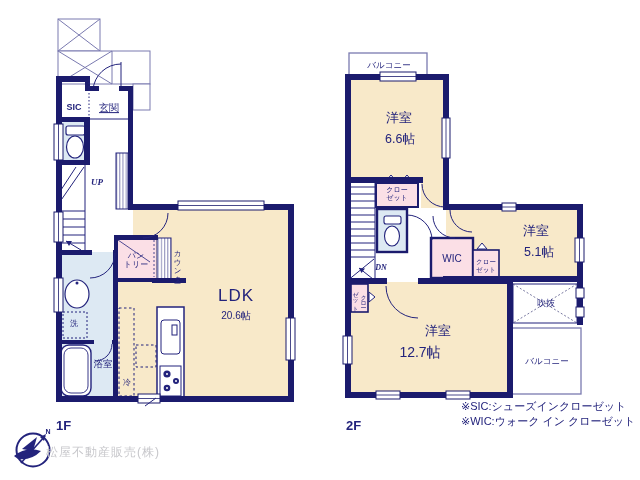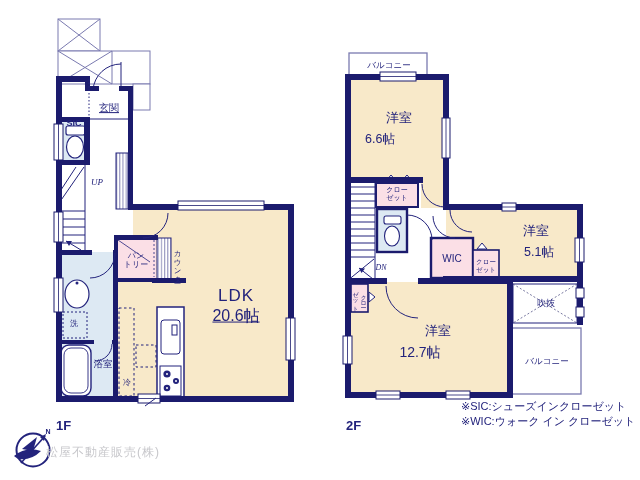--- a/index.html
+++ b/index.html
@@ -2,21 +2,21 @@
 <html><head>
 <meta charset="utf-8">
 <style>
   html,body{margin:0;padding:0;background:#ffffff;}
   #stage{position:relative;width:640px;height:480px;background:#ffffff;overflow:hidden;
          font-family:"Liberation Sans","DejaVu Sans",sans-serif;}
   #plan-svg{position:absolute;left:0;top:0;}
   .lbl{position:absolute;transform:translate(-50%,-50%);color:#23237c;white-space:pre-line;
        text-align:center;line-height:1.18;font-family:"Liberation Sans","DejaVu Sans",sans-serif;} 
   .vlab{writing-mode:vertical-rl;text-orientation:upright;transform:translate(-50%,-50%);line-height:1.35;}
-  .ital{font-style:italic;font-family:"Liberation Serif","DejaVu Serif",serif;font-weight:normal;}
+  .ital{font-style:italic;font-family:"Liberation Serif","DejaVu Serif",serif;font-weight:bold;}
   .company{position:absolute;color:#c7c7cb;font-weight:500;letter-spacing:1px;}
   .note{position:absolute;color:#23237c;font-weight:500;}
   .floorlab{position:absolute;color:#23237c;font-weight:600;margin-top:16px;}
 </style>
 </head>
 <body>
 
 <div id="stage">
 
 <svg id="plan-svg" width="640" height="480" viewBox="0 0 640 480">
@@ -257,36 +257,36 @@
     <circle cx="33" cy="450" r="16.5" fill="none" stroke="#23237c" stroke-width="2"></circle>
     <path d="M 14 456 Q 26 446 41 451 Q 31 461 18 459 Z" fill="#23237c"></path>
     <path d="M 22 449 L 37 437 L 33 451 Z" fill="#23237c"></path>
     <line x1="21" y1="463" x2="45" y2="436" stroke="#23237c" stroke-width="1.6"></line>
     <polygon points="46,434 40,437 44,441" fill="#23237c"></polygon>
   </g>
 </svg>
 
 <div>
 
-  <div class="lbl" style="left:74px;top:107px;font-size:9px;font-weight:600;margin-top:16px;">SIC</div>
+  <div class="lbl" style="left:74px;top:107px;font-size:9px;font-weight:600;">SIC</div>
   <div class="lbl" style="left:109px;top:108px;font-size:10px;text-decoration:underline;">玄関</div>
   <div class="lbl ital" style="left:97px;top:182px;font-size:9px;">UP</div>
   <div class="lbl vlab" style="left:177px;top:262px;font-size:7.5px;">カウンター</div>
   <div class="lbl" style="left:136px;top:260px;font-size:8px;">パン
 トリー</div>
   <div class="lbl" style="left:236px;top:296px;font-size:17px;letter-spacing:1px;">LDK</div>
-  <div class="lbl" style="left:236px;top:316px;font-size:16px;text-decoration:underline;">20.6帖</div>
+  <div class="lbl" style="left:236px;top:316px;font-size:10px;">20.6帖</div>
   <div class="lbl" style="left:74px;top:324px;font-size:8px;">洗</div>
   <div class="lbl" style="left:103px;top:364px;font-size:9.5px;">浴室</div>
   <div class="lbl" style="left:127px;top:383px;font-size:8px;">冷</div>
   <div class="floorlab" style="left:56px;top:402px;font-size:13px;">1F</div>
 
   <div class="lbl" style="left:389px;top:65px;font-size:8.5px;">バルコニー</div>
   <div class="lbl" style="left:399px;top:118px;font-size:13px;">洋室</div>
-  <div class="lbl" style="left:380px;top:139px;font-size:12.5px;">6.6帖</div>
+  <div class="lbl" style="left:400px;top:139px;font-size:12.5px;">6.6帖</div>
   <div class="lbl" style="left:397px;top:194px;font-size:7px;">クロー
 ゼット</div>
   <div class="lbl ital" style="left:381px;top:268px;font-size:8px;">DN</div>
   <div class="lbl" style="left:452px;top:259px;font-size:10px;">WIC</div>
   <div class="lbl" style="left:486px;top:266px;font-size:6.5px;">クロー
 ゼット</div>
   <div class="lbl" style="left:536px;top:231px;font-size:13px;">洋室</div>
   <div class="lbl" style="left:539px;top:252px;font-size:12.5px;">5.1帖</div>
   <div class="lbl" style="left:546px;top:303px;font-size:9px;">吹抜</div>
   <div class="lbl" style="left:547px;top:361px;font-size:8.5px;">バルコニー</div>

